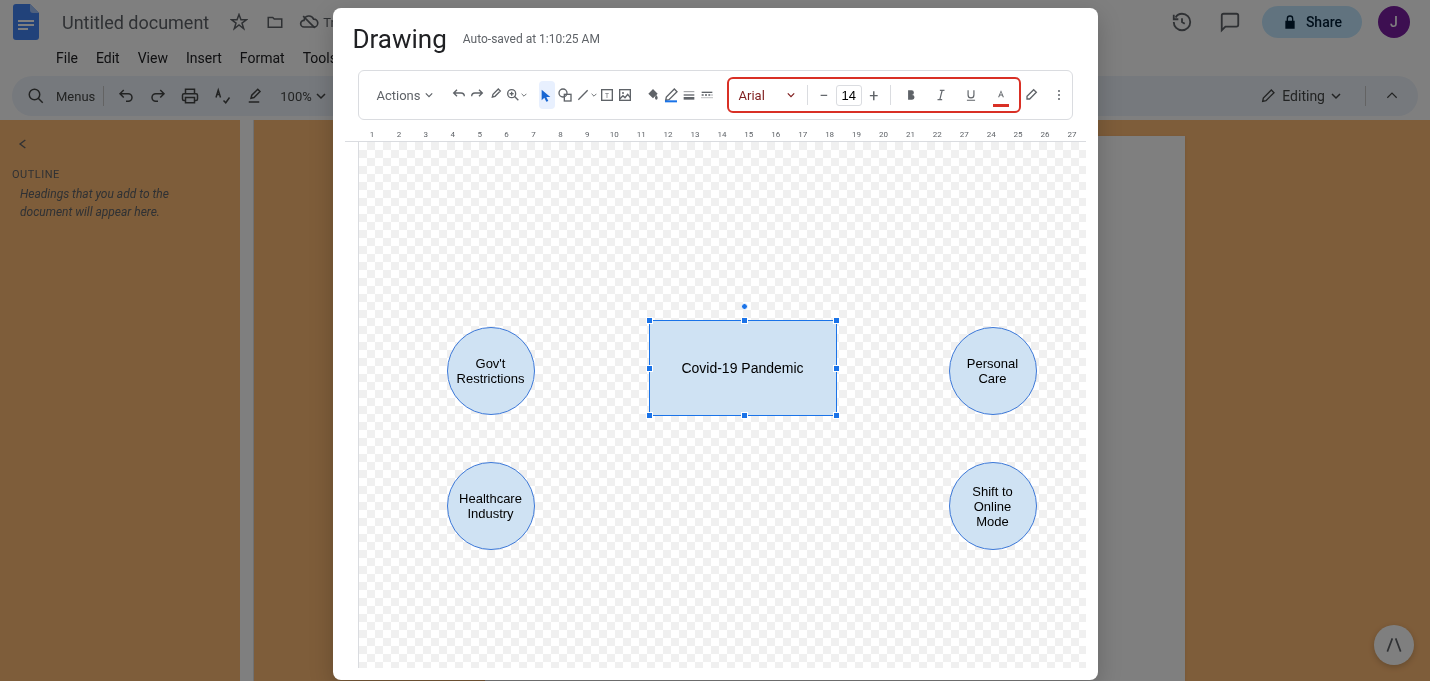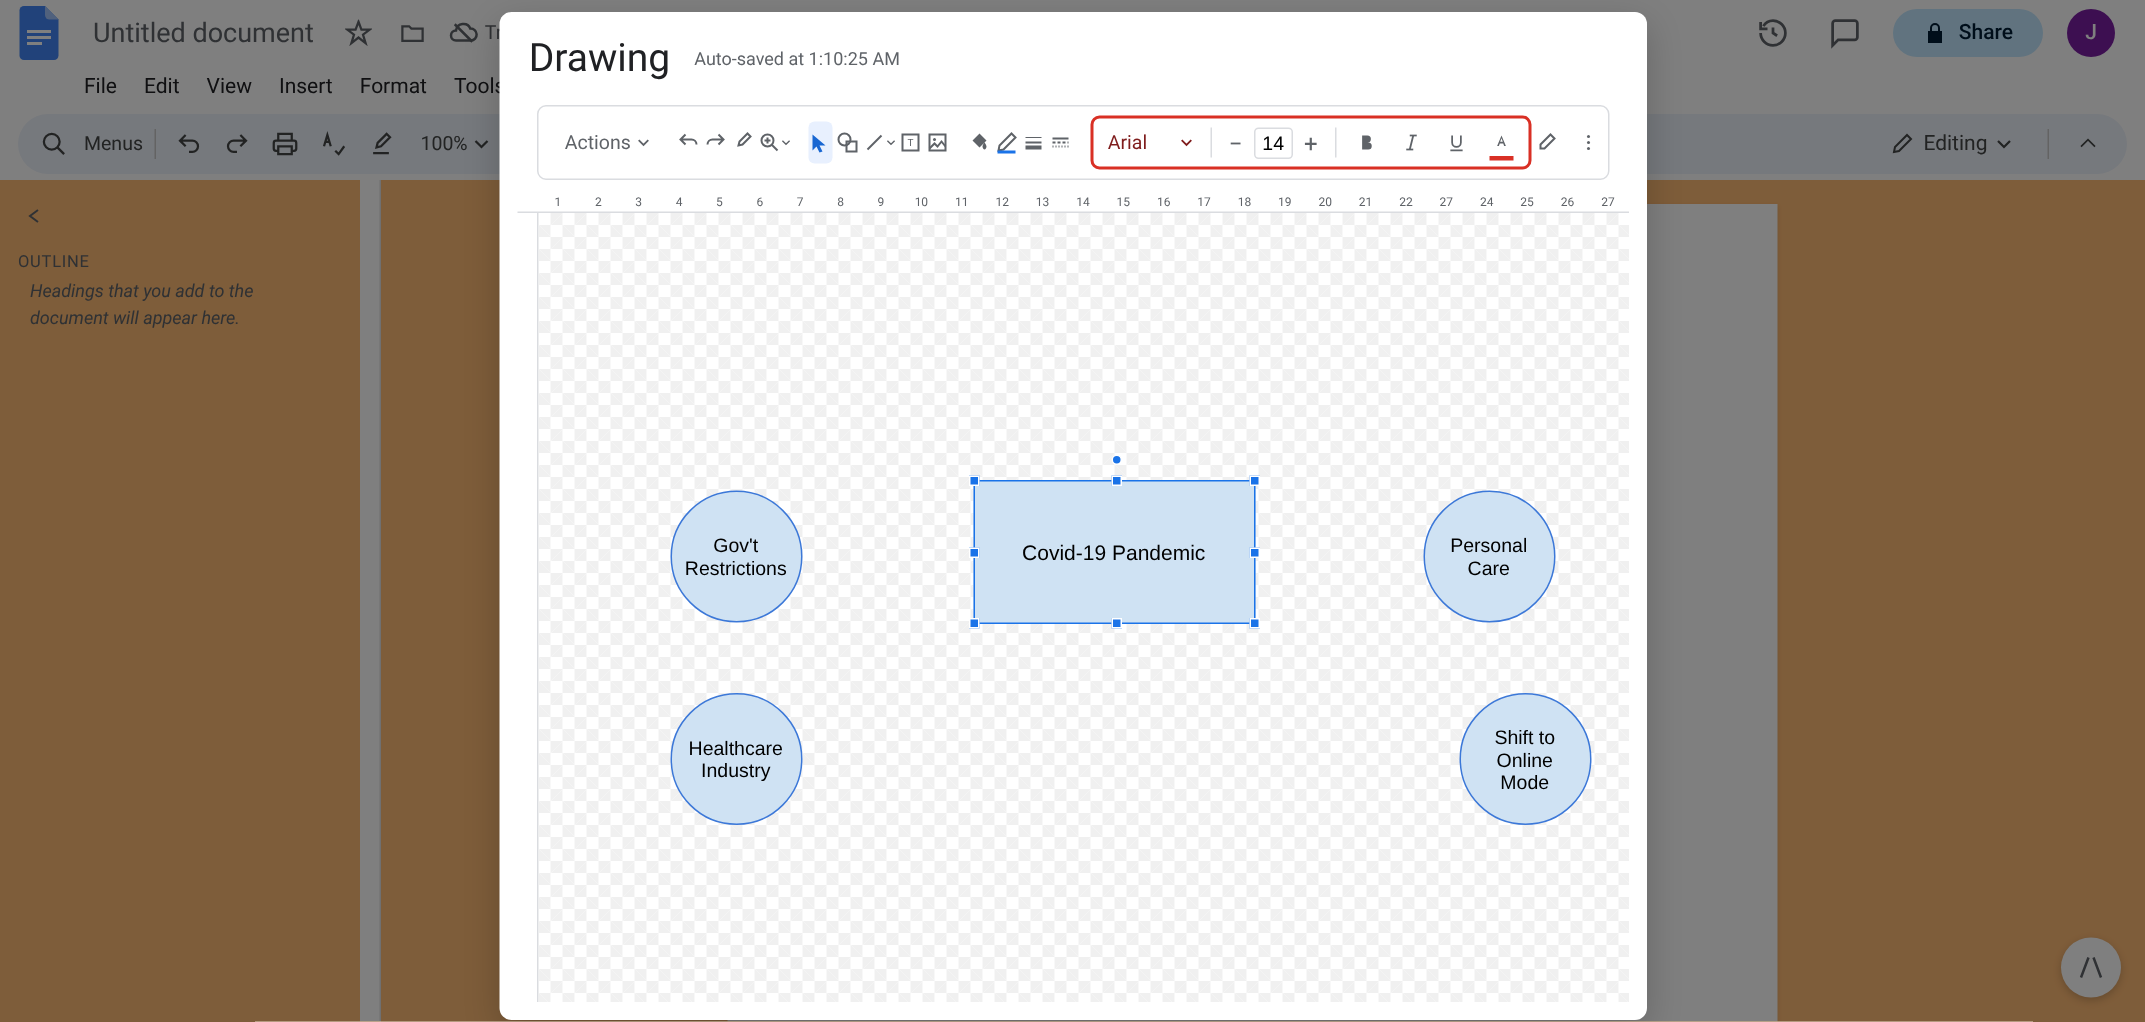--- a/index.html
+++ b/index.html
@@ -451,21 +451,21 @@
             <div class="selection-handle" style="left:-4px; top:44px;"></div>
             <div class="selection-handle" style="right:-4px; top:44px;"></div>
             <div class="selection-handle" style="left:-4px; bottom:-4px;"></div>
             <div class="selection-handle" style="left:91px; bottom:-4px;"></div>
             <div class="selection-handle" style="right:-4px; bottom:-4px;"></div>
           </div>
 
           <div class="shape-circle" style="left:88px; top:185px;">Gov't Restrictions</div>
           <div class="shape-circle" style="left:88px; top:320px;">Healthcare Industry</div>
           <div class="shape-circle" style="left:590px; top:185px;">Personal Care</div>
-          <div class="shape-circle" style="left:614px; top:320px;">Shift to Online Mode</div>
+          <div class="shape-circle" style="left:590px; top:320px;">Shift to Online Mode</div>
 
         </div>
       </div>
     </div>
   </div>
 
   <div class="explore-btn">
     <svg width="20" height="20" viewBox="0 0 24 24">
         <path d="M10 4l-6 16M14 4l6 16" fill="none" stroke="currentColor" stroke-width="2"></path>
       </svg>

